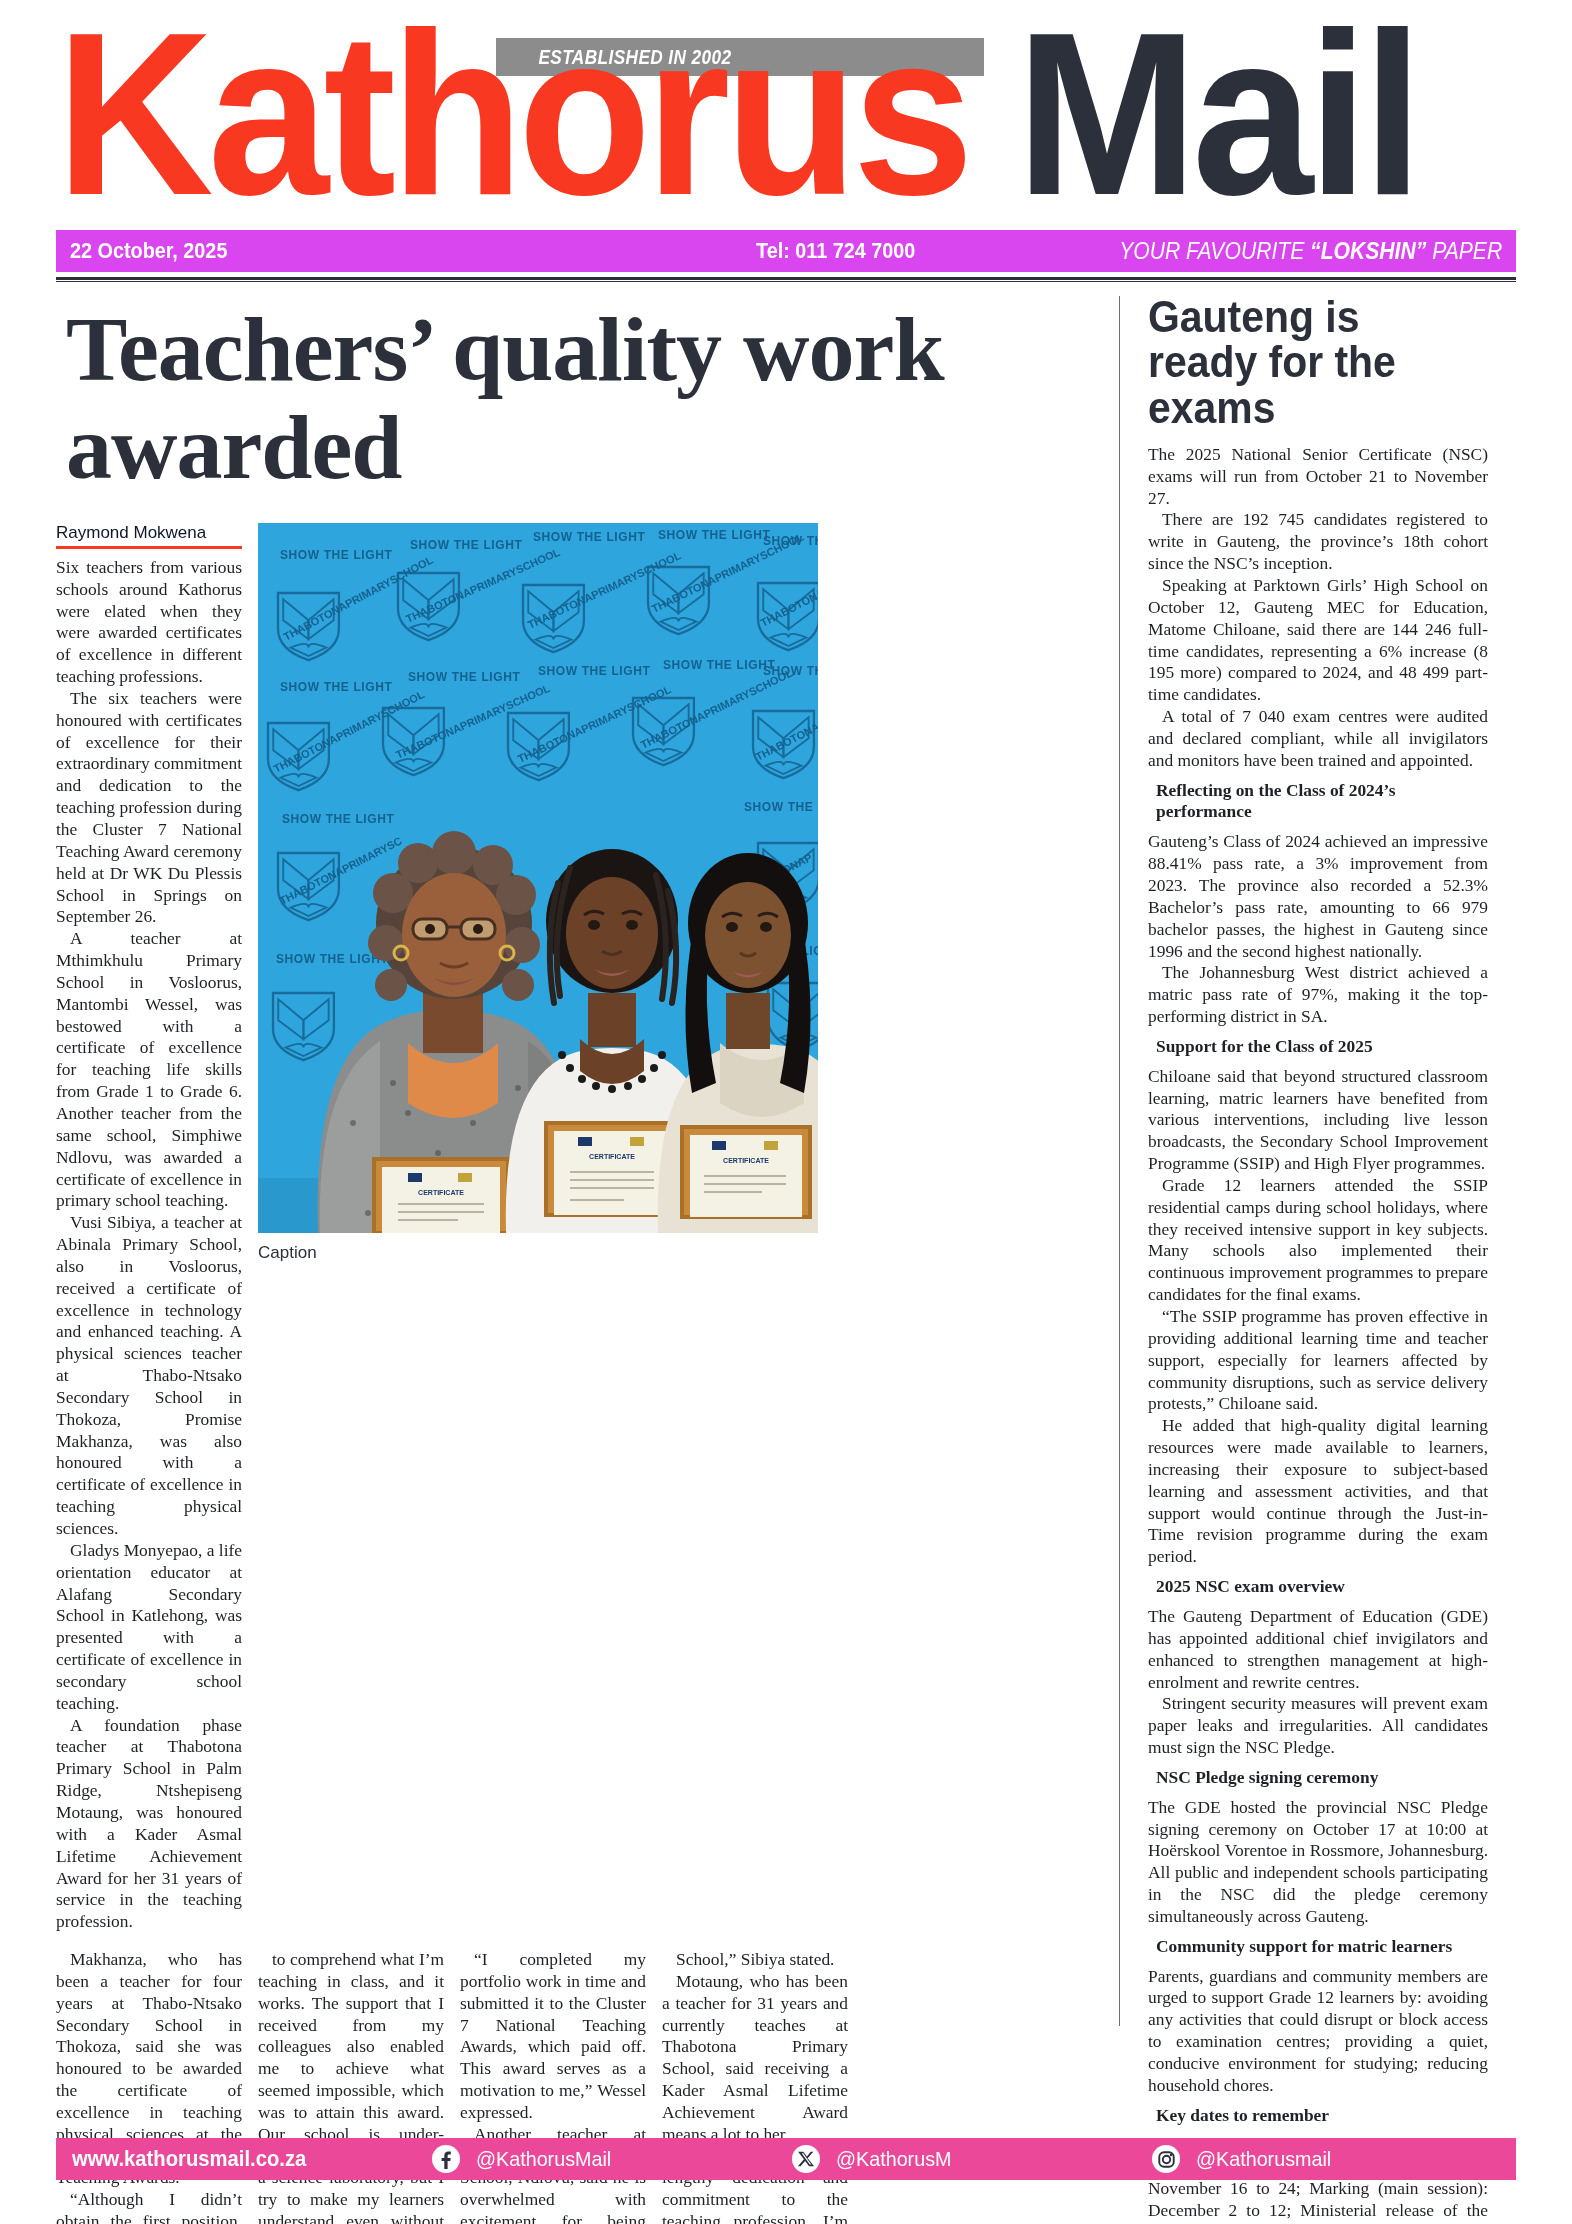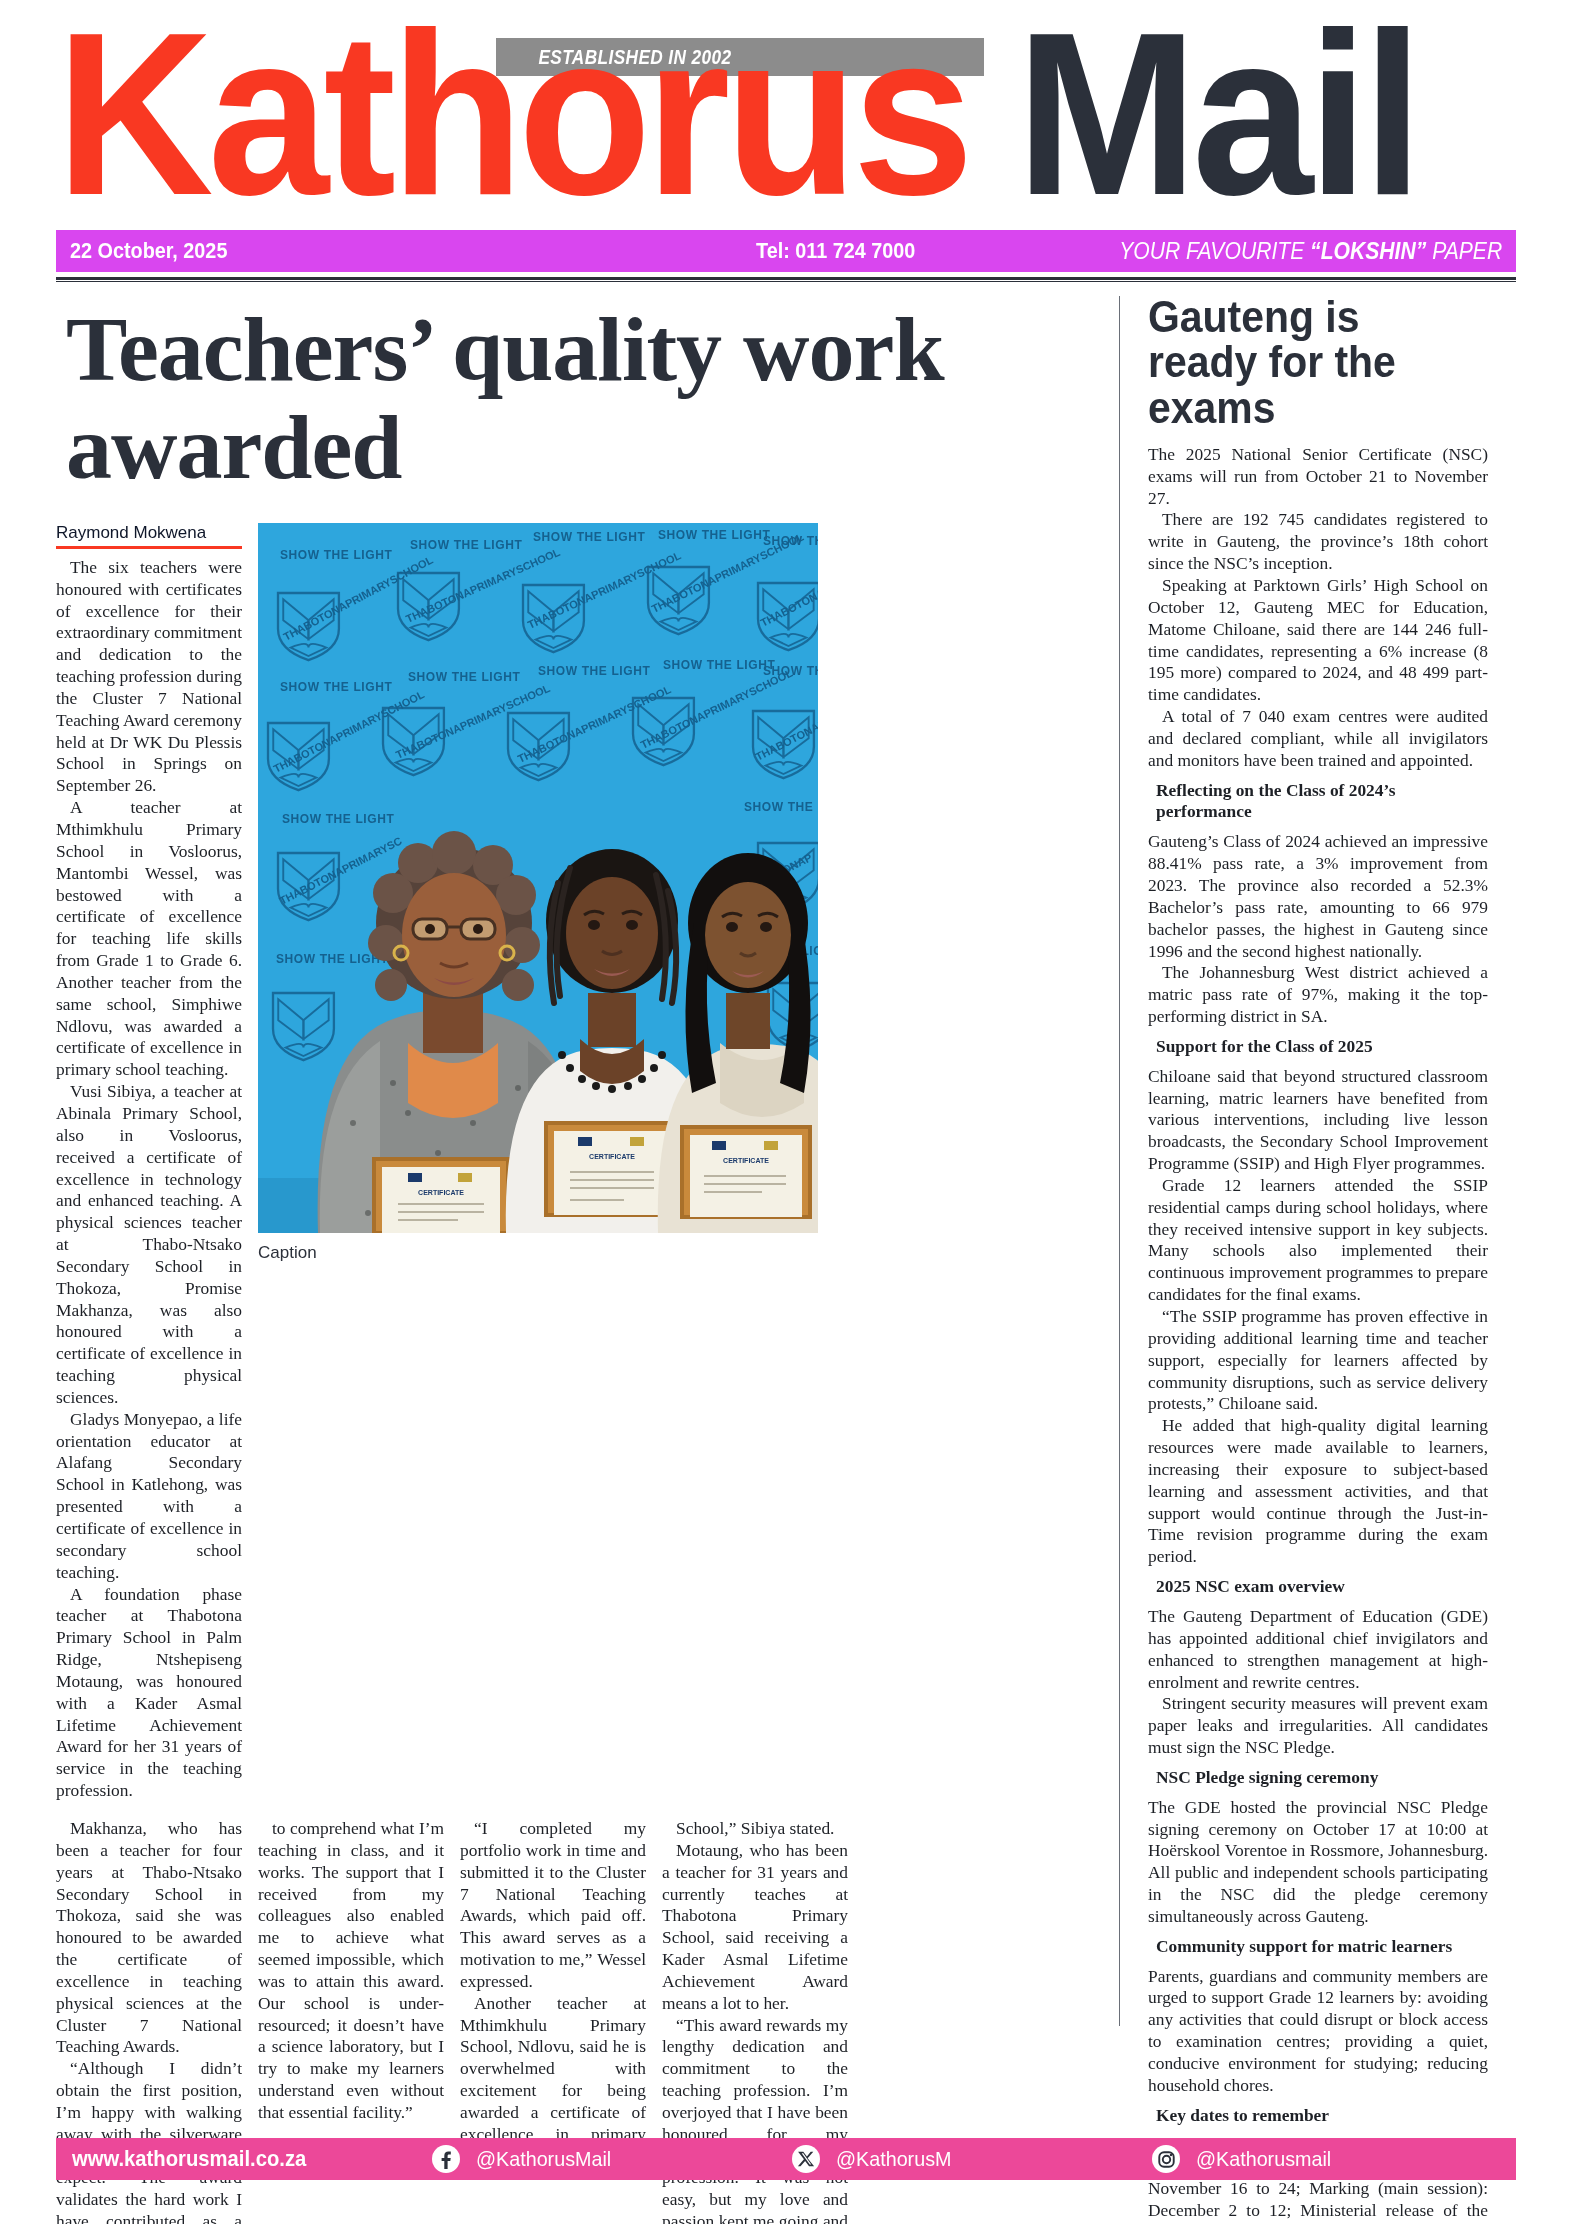--- a/index.html
+++ b/index.html
@@ -292,20 +292,21 @@
     <div class="left-zone">
 
       <div class="headline">Teachers’ quality work awarded</div>
 
       <div class="upper">
 
         <div class="col-narrow">
           <div class="byline">Raymond Mokwena</div>
           <div class="byline-rule"></div>
           <div class="bodytext" id="col1">
+              <p class="first">Six teachers from various schools around Kathorus were elated when they were awarded certificates of excellence in different teaching professions.</p>
               <p>The six teachers were honoured with certificates of excellence for their extraordinary commitment and dedication to the teaching profession during the Cluster 7 National Teaching Award ceremony held at Dr WK Du Plessis School in Springs on September 26.</p>
               <p>A teacher at Mthimkhulu Primary School in Vosloorus, Mantombi Wessel, was bestowed with a certificate of excellence for teaching life skills from Grade 1 to Grade 6. Another teacher from the same school, Simphiwe Ndlovu, was awarded a certificate of excellence in primary school teaching.</p>
               <p>Vusi Sibiya, a teacher at Abinala Primary School, also in Vosloorus, received a certificate of excellence in technology and enhanced teaching. A physical sciences teacher at Thabo-Ntsako Secondary School in Thokoza, Promise Makhanza, was also honoured with a certificate of excellence in teaching physical sciences.</p>
               <p>Gladys Monyepao, a life orientation educator at Alafang Secondary School in Katlehong, was presented with a certificate of excellence in secondary school teaching.</p>
               <p>A foundation phase teacher at Thabotona Primary School in Palm Ridge, Ntshepiseng Motaung, was honoured with a Kader Asmal Lifetime Achievement Award for her 31 years of service in the teaching profession.</p>
             </div>
         </div>
 
         <div class="photo-wrap">
           <div class="photo" id="photo">

